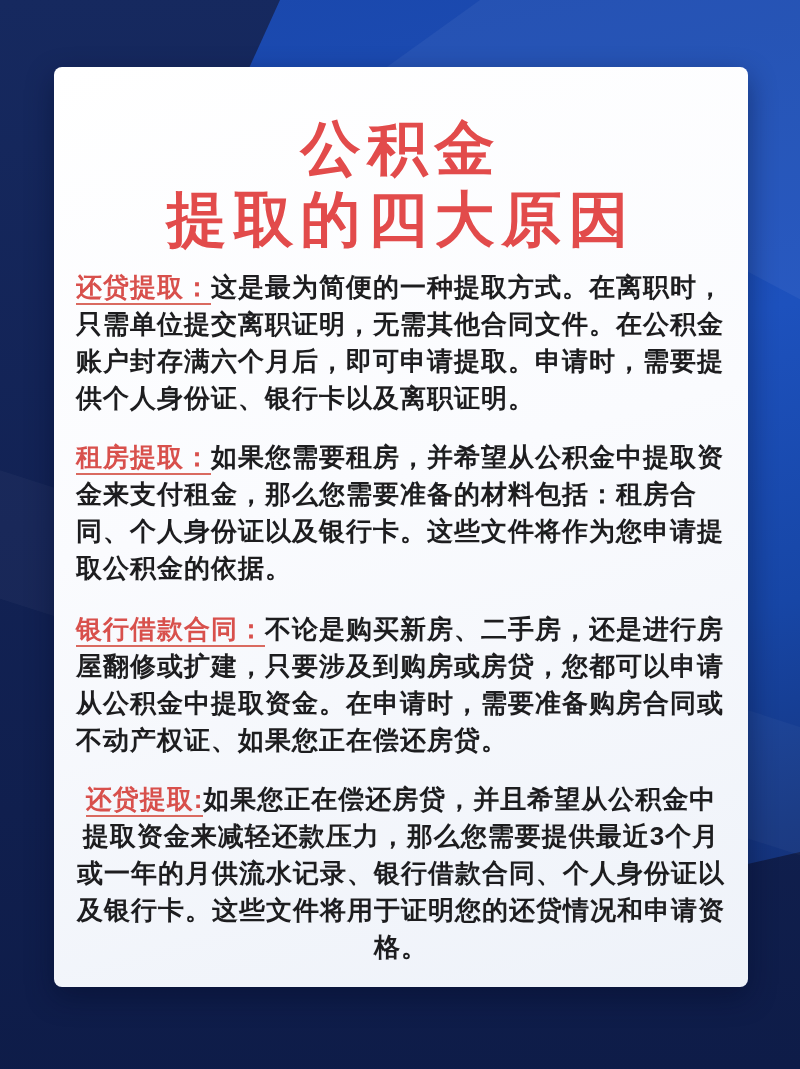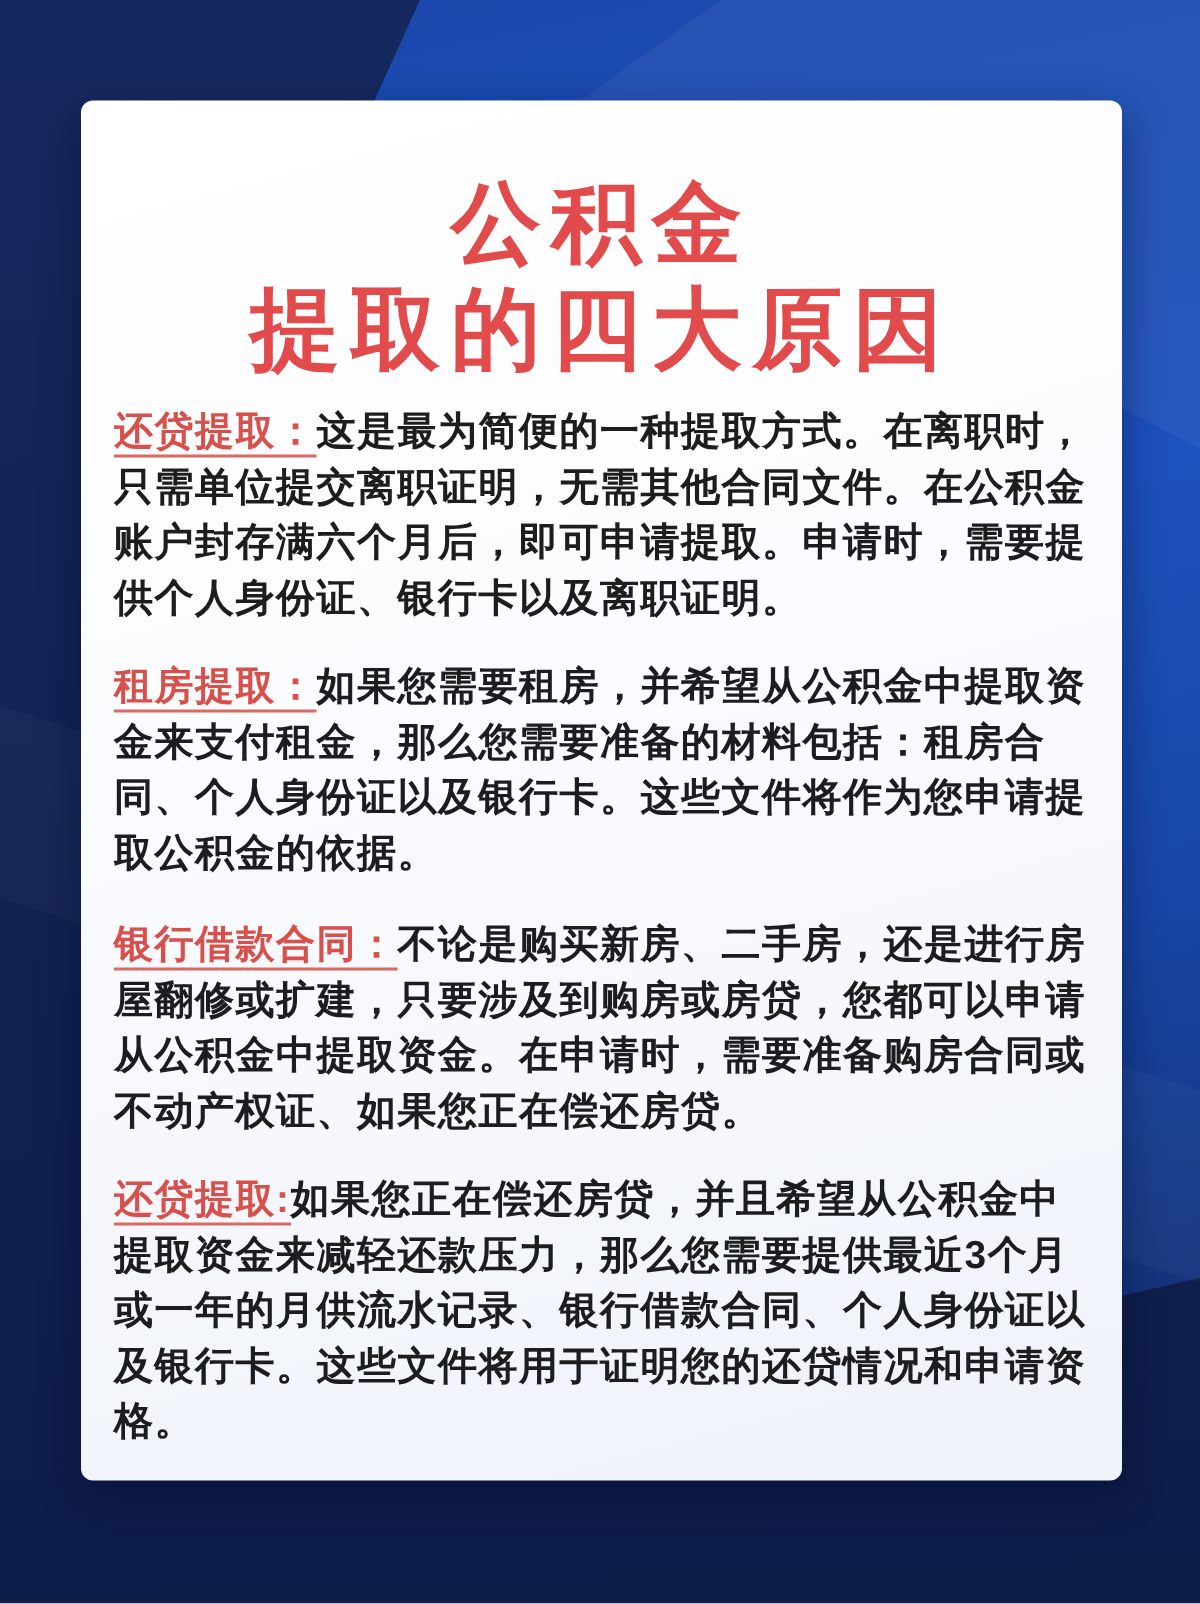--- a/index.html
+++ b/index.html
@@ -56,21 +56,21 @@
     font-size: 26px;
     line-height: 37px;
     letter-spacing: 1px;
     color: #1d1d1f;
     font-weight: 600;
     text-align: left;
   }
   .p1 { margin-top: 14px; }
   .p2 { margin-top: 22px; font-family: Liberation Serif, serif; }
   .p3 { margin-top: 24px; }
-  .p4 { margin-top: 22px; }
+  .p4 { margin-top: 22px; text-align: center; }
   .heading {
     color: #d8504c;
     font-weight: 700;
     border-bottom: 2px solid #da6a60;
     padding-bottom: 1px;
   }
 </style>
 </head>
 <body>
 

